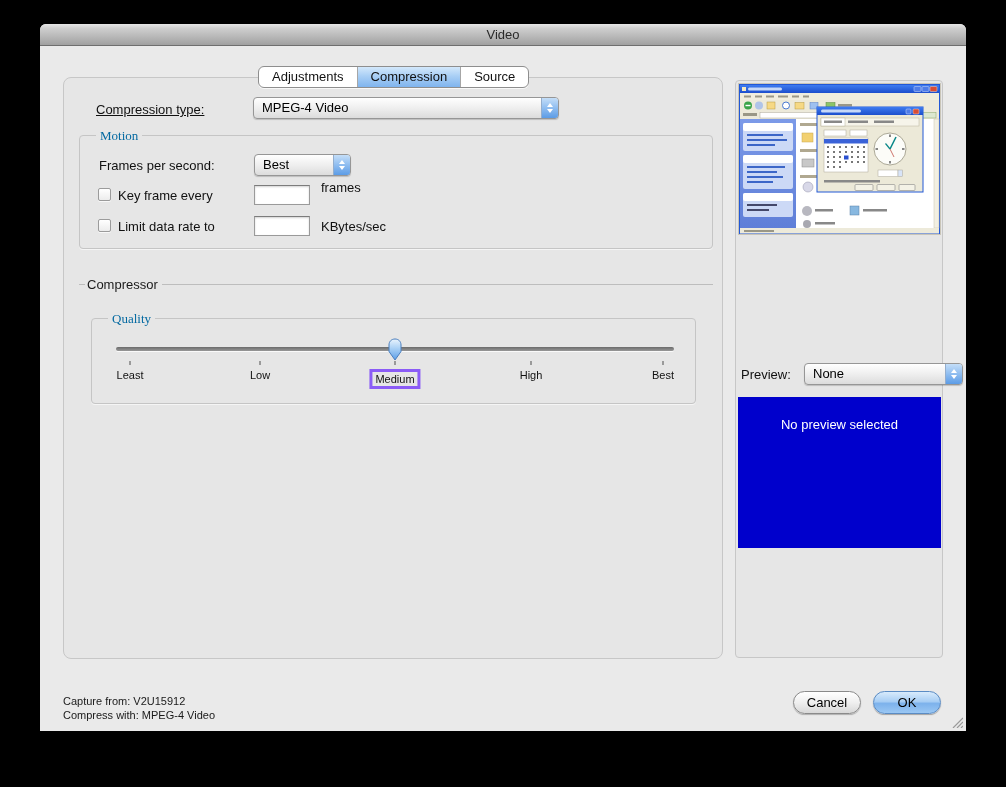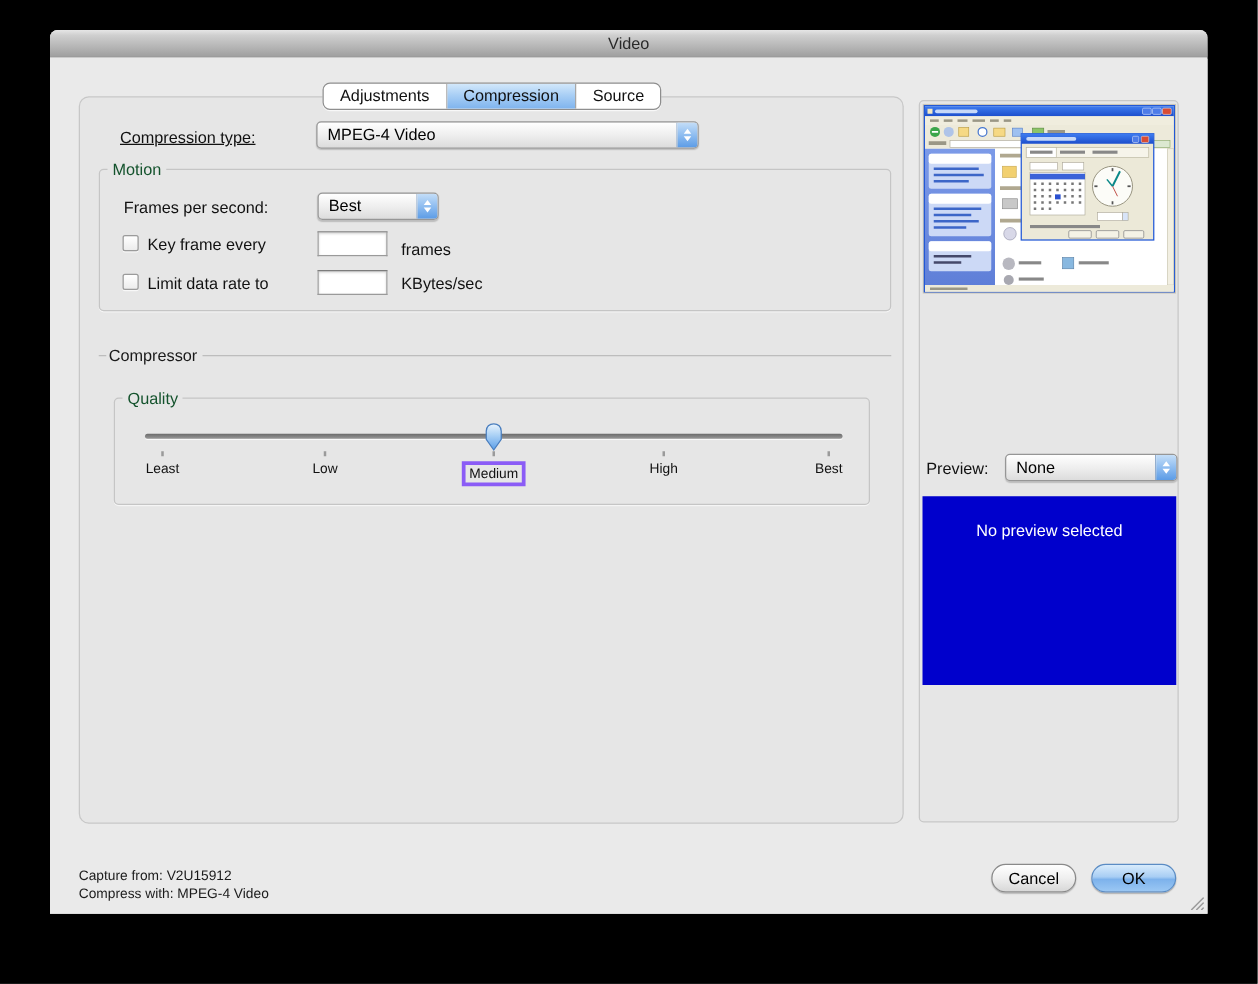--- a/index.html
+++ b/index.html
@@ -43,22 +43,22 @@
           border-left:1px solid #93AECE; border-radius:0 3px 3px 0;
           display:flex; flex-direction:column; align-items:center; justify-content:center; gap:2px; }
   .tri-up { width:0; height:0; border-left:3.5px solid transparent; border-right:3.5px solid transparent;
             border-bottom:4.5px solid #FFF; }
   .tri-dn { width:0; height:0; border-left:3.5px solid transparent; border-right:3.5px solid transparent;
             border-top:4.5px solid #FFF; }
 
   
   .groupbox { position:absolute; border:1px solid #C5C5C5; border-radius:4px;
               box-shadow:0 1px 0 rgba(255,255,255,.6); }
-  .gb-label { position:absolute; top:-8px; left:6px; background:#E6E6E6; padding:0 4px;
-              font-size:13px; color:#14532d; }
+  .gb-label { position:absolute; top:-8px; left:16px; background:#E6E6E6; padding:0 4px;
+              font-size:13px; color:#0369a1;font-family:Liberation Serif, serif; }
 
   
   .checkbox { position:absolute; width:13px; height:13px; border:1px solid #9B9B9B; border-radius:2px;
               background:linear-gradient(#FFFFFF, #ECECEC); box-shadow:0 1px 0 rgba(255,255,255,.7); }
   .tf { position:absolute; width:56px; height:20px; border:1px solid #9A9A9A; border-top-color:#7C7C7C;
         background:#FFF; box-shadow:inset 0 1px 2px rgba(0,0,0,.18); font-family:inherit; font-size:12px; padding:0 3px; }
 
   
   .sep-row { position:absolute; left:15px; top:198px; width:634px; height:16px;
              display:flex; align-items:center; }
@@ -130,21 +130,21 @@
             <span class="ptext">Best</span>
             <span class="pcap">
                 <i class="tri-up"></i>
                 <i class="tri-dn"></i>
               </span>
           </div>
 
           <span class="checkbox" style="left:18px; top:52px;"></span>
           <span class="lbl" style="left:38px; top:52px;">Key frame every</span>
           <input class="tf" style="left: 174px; top: 49px;" value="">
-          <span class="lbl" style="left:241px; top:56px;">frames</span>
+          <span class="lbl" style="left:241px; top:44px;">frames</span>
 
           <span class="checkbox" style="left:18px; top:83px;"></span>
           <span class="lbl" style="left:38px; top:83px;">Limit data rate to</span>
           <input class="tf" style="left: 174px; top: 80px;" value="">
           <span class="lbl" style="left:241px; top:83px;">KBytes/sec</span>
         </div>
 
         <div class="sep-row">
           <span class="line-s"></span>
           <span class="sep-label">Compressor</span>
@@ -320,21 +320,21 @@
             <rect x="86" y="97" width="56" height="2.5" fill="#888"></rect>
             <rect x="117" y="101.5" width="18" height="6" rx="1" fill="#F4F2E6" stroke="#888" stroke-width="0.6"></rect>
             <rect x="139" y="101.5" width="18" height="6" rx="1" fill="#F4F2E6" stroke="#888" stroke-width="0.6"></rect>
             <rect x="161" y="101.5" width="16" height="6" rx="1" fill="#F4F2E6" stroke="#888" stroke-width="0.6"></rect>
           </g>
           <rect x="2" y="145" width="199" height="5.5" fill="#EDEADA"></rect>
           <rect x="6" y="147" width="30" height="2" fill="#9A9786"></rect>
         </svg>
 
         <span class="lbl" style="left:5px; top:286px;">Preview:</span>
-        <div class="popup" style="left:68px; top:282px; width:138px;gap:12px;">
+        <div class="popup" style="left:68px; top:282px; width:159px;gap:12px;">
           <span class="ptext">None</span>
           <span class="pcap">
               <i class="tri-up"></i>
               <i class="tri-dn"></i>
             </span>
         </div>
 
         <div class="blue-box">
           <span>No preview selected</span>
         </div>

